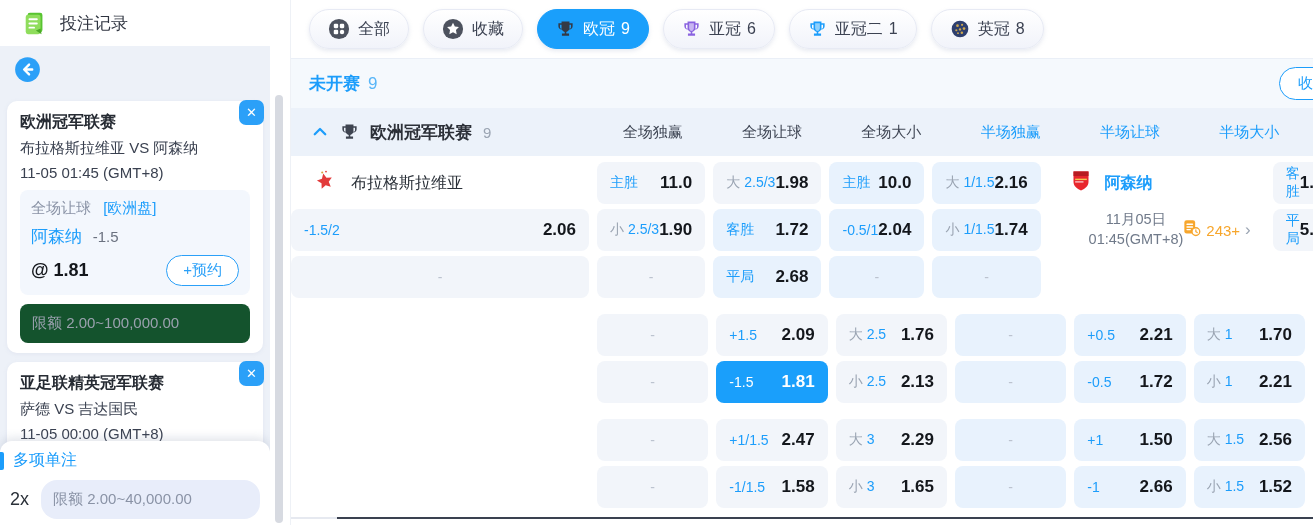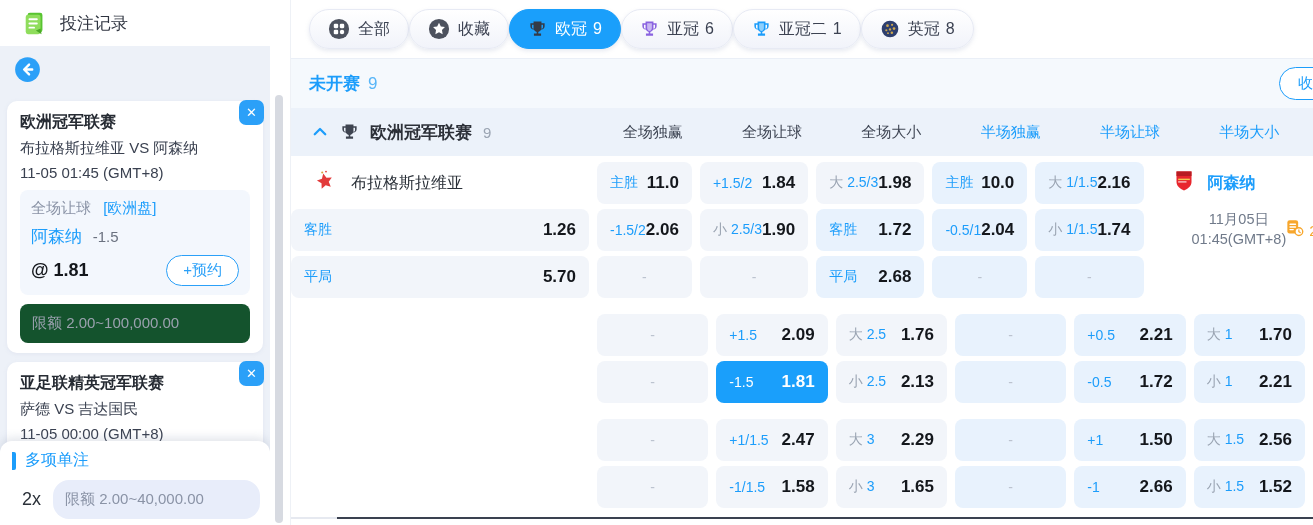--- a/index.html
+++ b/index.html
@@ -35,36 +35,36 @@
   .pick-team { font-size:17px; color:#1c9dfb; margin-bottom:7px; }
   .pick-team .hcap { color:#6b7280; font-size:15px; margin-left:6px; }
   .pick-odds-row { display:flex; align-items:center; justify-content:space-between; }
   .pick-odds { font-size:18px; font-weight:bold; color:#14171c; }
   .reserve-btn { border:1.5px solid #2ba0f8; color:#2ba0f8; background:#fff; border-radius:17px;
                  font-size:15px; padding:5px 16px; cursor:pointer; }
   .limit-box { background:#14532d; border-radius:8px; padding:10px 12px; font-size:15px; color:#9aa1ae; }
 
   .multi-panel { position:absolute; left:0; bottom:0; width:270px; background:#fff;
                  border-radius:12px 12px 0 0; box-shadow:0 -3px 10px rgba(120,130,160,.22);
-                 padding:9px 10px 6px 12px; }
+                 padding:9px 10px 6px 0; }
   .multi-head { display:flex; align-items:center; gap:9px; margin-bottom:9px; }
   .multi-bar { width:4px; height:18px; background:#1c9dfb; border-radius:0 2px 2px 0; }
   .multi-title { font-size:16px; color:#1c9dfb; }
   .multi-row { display:flex; align-items:center; gap:12px; padding-left:10px; }
   .multi-x { font-size:18px; color:#2b3139; }
   .multi-limit { flex:1; background:#e8edfa; border-radius:16px; padding:10px 12px; font-size:15px; color:#8a93a6; }
 
   
   .gutter { width:20px; height:525px; background:#fff; position:relative; flex:none; }
   .scroll-thumb { position:absolute; left:5px; top:95px; width:8px; height:428px;
                   background:#d7dae1; border-radius:4px; cursor:pointer; }
 
   
   .main { flex:1; position:relative; border-left:1px solid #eef1f6; overflow:hidden; }
-  .tabs-bar { display:flex; align-items:center; padding:9px 0 9px 18px; background:#fff; }
+  .tabs-bar { display:flex; align-items:center; gap:14px; padding:9px 0 9px 18px; background:#fff; }
   .tab-pill { display:flex; align-items:center; gap:8px; height:40px; padding:0 18px; border-radius:20px;
               background:linear-gradient(#ffffff,#f1f3fa); border:1px solid #e7eaf4;
               box-shadow:0 2px 4px rgba(160,170,200,.25); font-size:16px; color:#3c4252; cursor:pointer; }
   .tab-pill.active { background:#1a9ffb; border-color:#1a9ffb; color:#fff; }
   .tab-pill .cnt { margin-left:-2px; }
   .tab-pill svg { display:block; }
 
   .section-band { height:50px; background:#f5f9fd; border-top:1px solid #eaeff7; display:flex;
                   align-items:center; padding-left:18px; }
   .sec-status { font-size:17px; font-weight:bold; color:#1c9dfb; }
@@ -296,26 +296,20 @@
                   <path fill="#e23b3b" d="M12 4.4l2.3 4.8 5.3.7-3.9 3.7.95 5.25L12 16.3l-4.65 2.55L8.3 13.6 4.4 9.9l5.3-.7z"></path>
                 </g>
               </svg></span>
             <span class="team-name">布拉格斯拉维亚</span>
           </div>
           <div class="cell">
             <span class="lab">
               <span>主胜</span>
             </span>
             <span class="val">11.0</span>
-          </div>
-          <div class="cell">
-            <span class="lab">
-              <span>+1.5/2</span>
-            </span>
-            <span class="val">1.84</span>
           </div>
           <div class="cell">
             <span class="lab">
               <span class="pg">大</span>
               <span>2.5/3</span>
             </span>
             <span class="val">1.98</span>
           </div>
           <div class="cell ht">
             <span class="lab">

